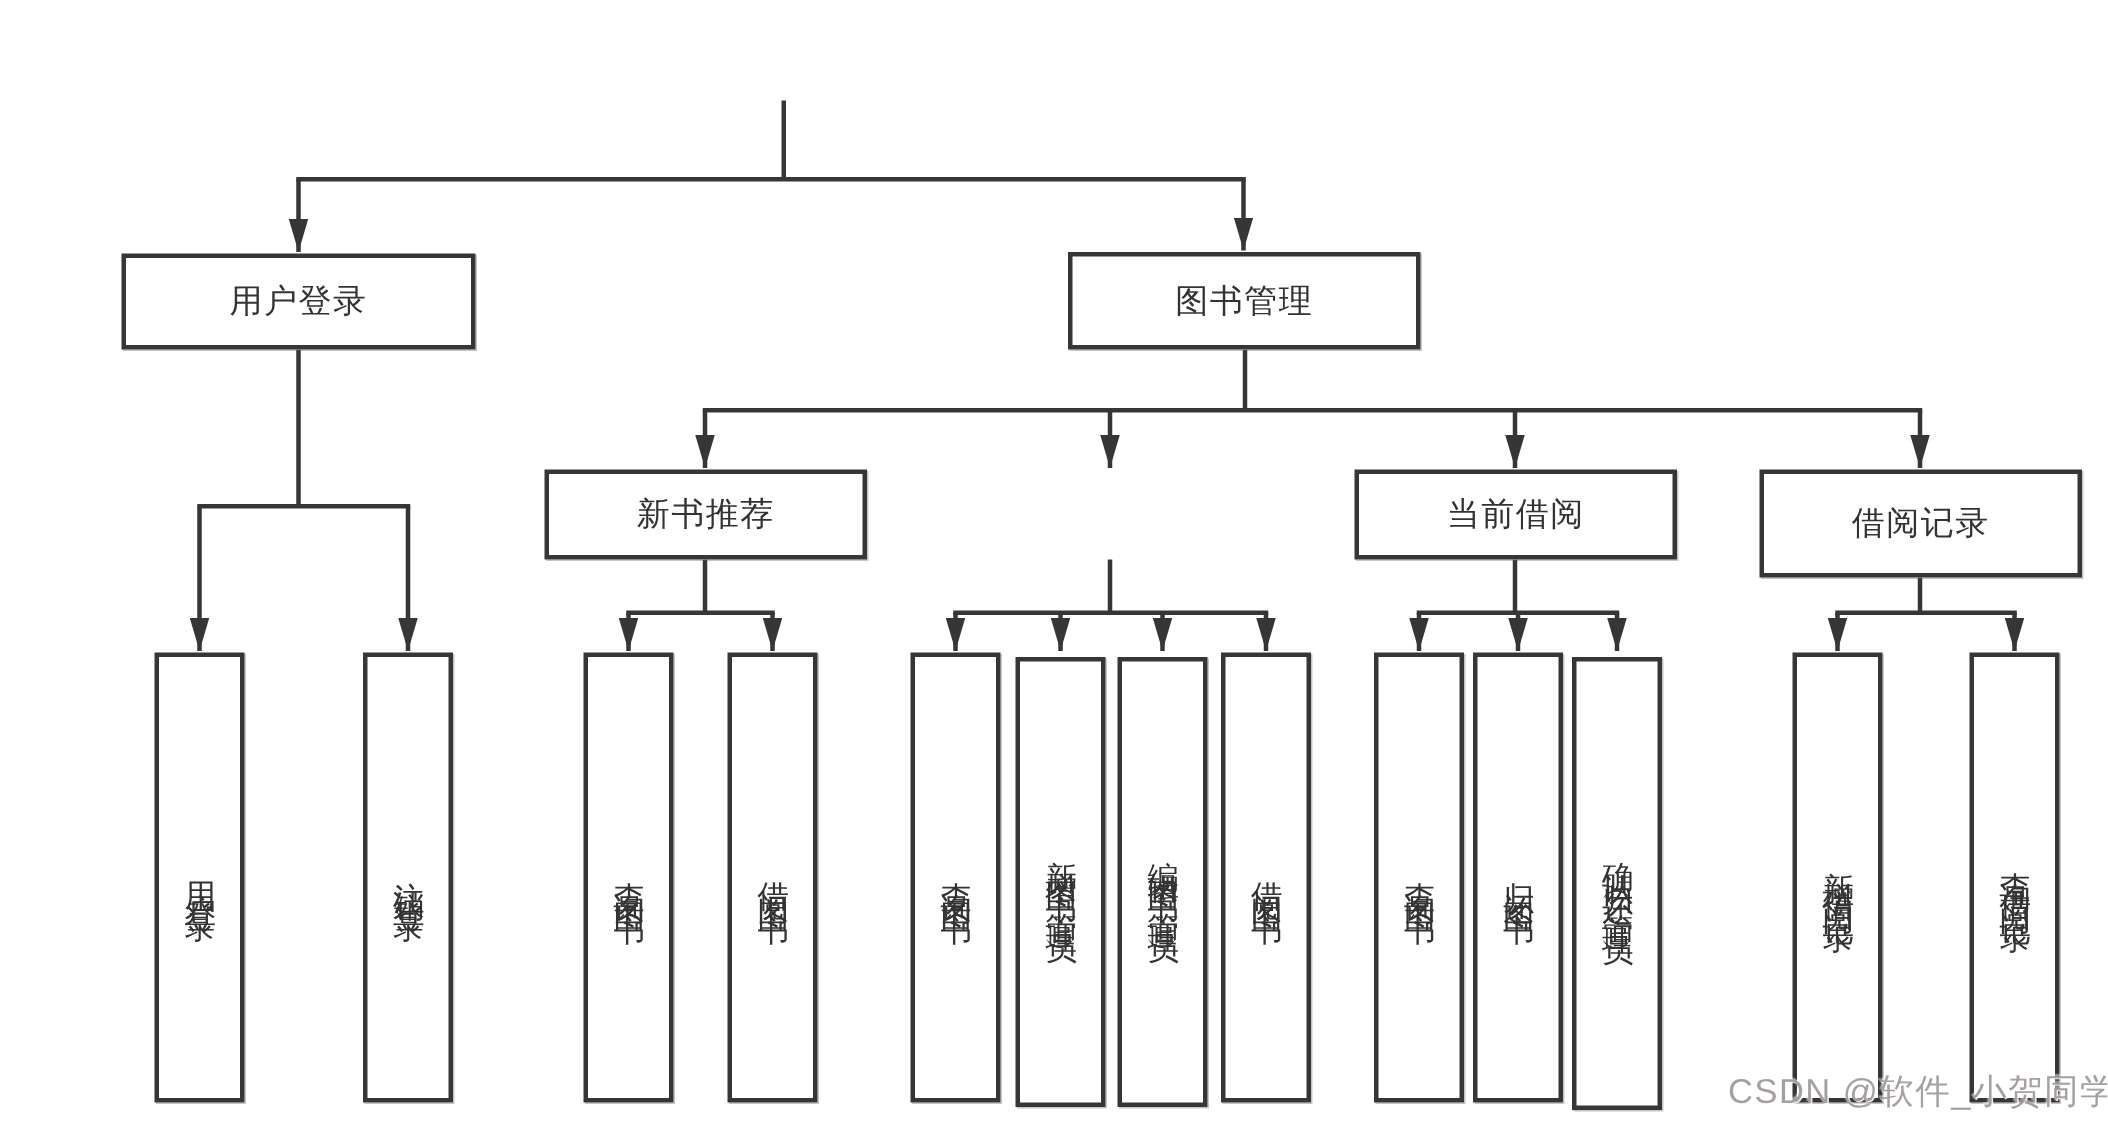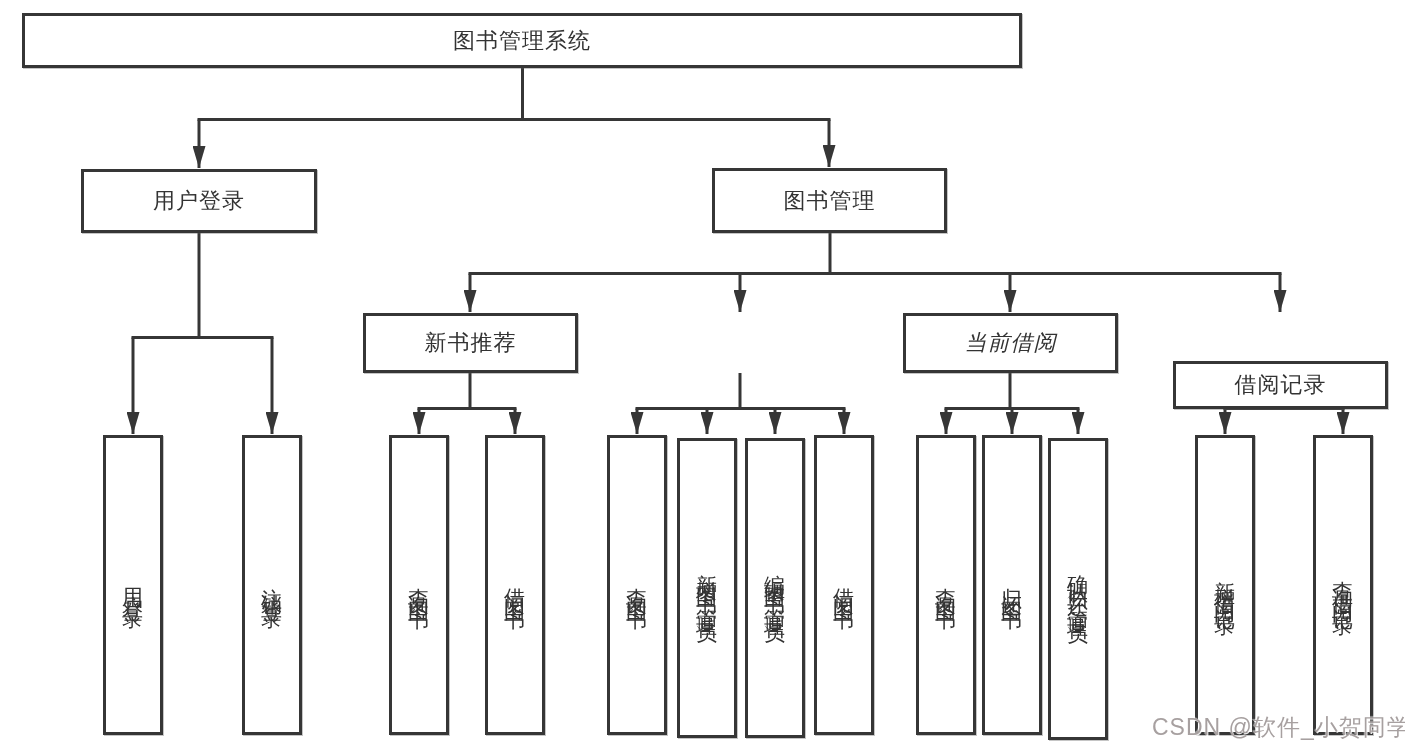--- a/index.html
+++ b/index.html
@@ -94,28 +94,27 @@
       <path d="M1012,408.5 V434" marker-end="url(#arrow)"></path>
       <path d="M1078,408.5 V434" marker-end="url(#arrow)"></path>
 
       <path d="M1280,373 V408.5"></path>
       <path d="M1223.5,408.5 H1344.5"></path>
       <path d="M1225,408.5 V434" marker-end="url(#arrow)"></path>
       <path d="M1343,408.5 V434" marker-end="url(#arrow)"></path>
     </g>
   </svg>
 
-  <div class="hbox" style="left:22px;top:13px;width:1000px;height:55px;">图书管理系统</div>
 
   <div class="hbox" style="left:81px;top:169px;width:236px;height:64px;">用户登录</div>
   <div class="hbox" style="left:712px;top:168px;width:235px;height:65px;">图书管理</div>
 
   <div class="hbox" style="left:363px;top:313px;width:215px;height:60px;">新书推荐</div>
-  <div class="hbox" style="left:903px;top:313px;width:215px;height:60px;font-style:italic;">当前借阅</div>
-  <div class="hbox" style="left:1173px;top:313px;width:215px;height:48px;margin-top:48px;">借阅记录</div>
+  <div class="hbox" style="left:903px;top:313px;width:215px;height:60px;">当前借阅</div>
+  <div class="hbox" style="left:1173px;top:313px;width:215px;height:72px;">借阅记录</div>
 
   <div class="vbox" style="left:103px;top:435px;">用户登录</div>
   <div class="vbox" style="left:242px;top:435px;">注销登录</div>
 
   <div class="vbox" style="left:389px;top:435px;">查询图书</div>
   <div class="vbox" style="left:485px;top:435px;">借阅图书</div>
 
   <div class="vbox" style="left:607px;top:435px;">查询图书</div>
   <div class="vbox" style="left:677px;top:438px;">新增图书（管理员）</div>
   <div class="vbox" style="left:745px;top:438px;">编辑图书（管理员）</div>

